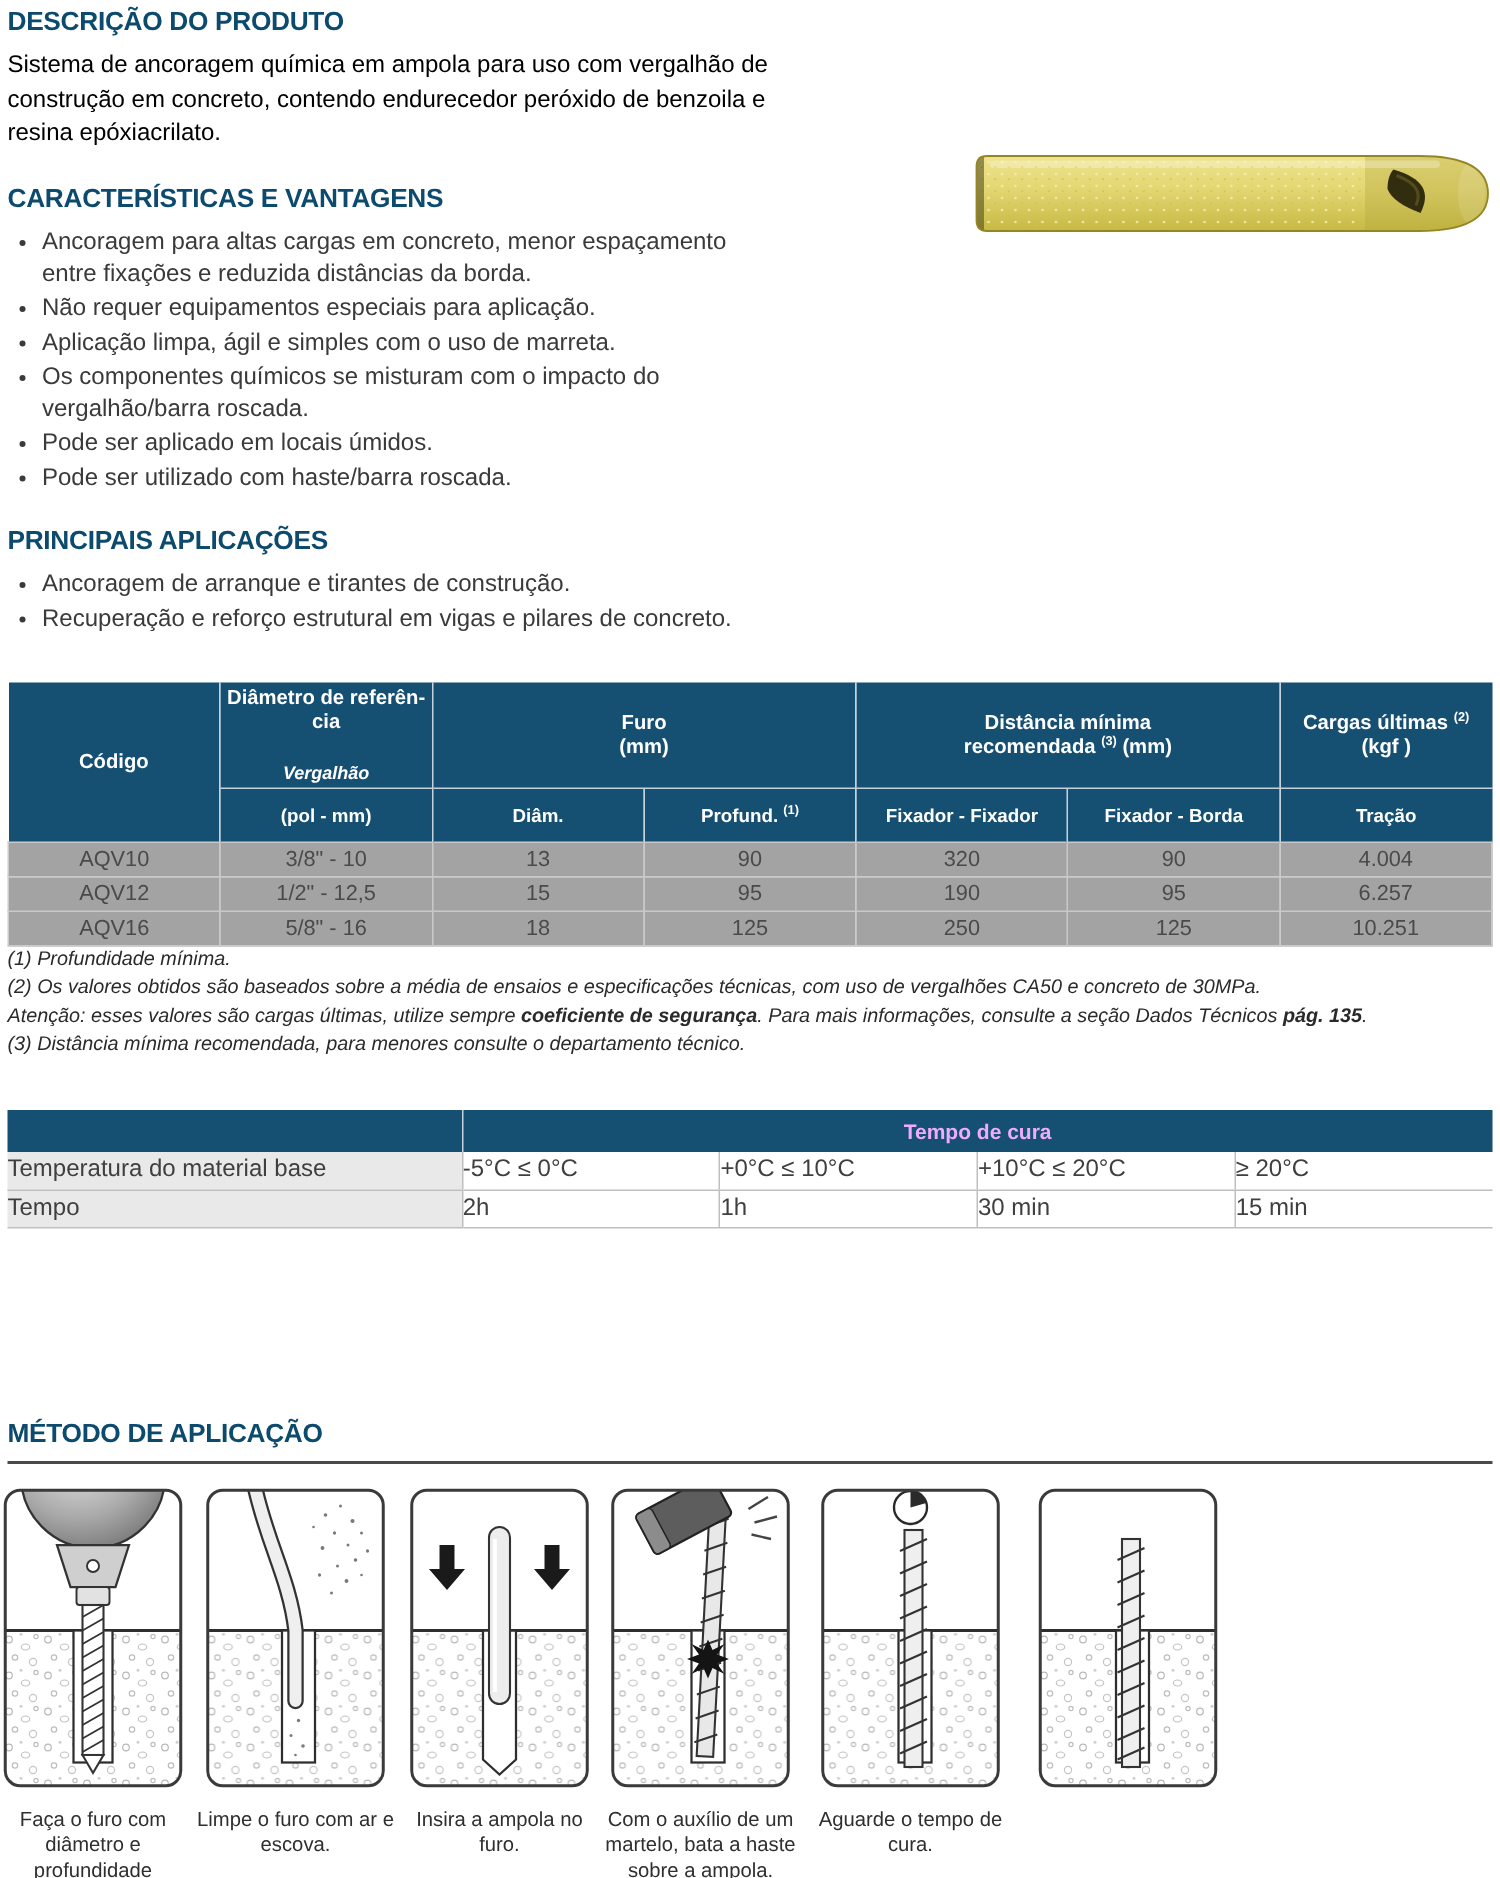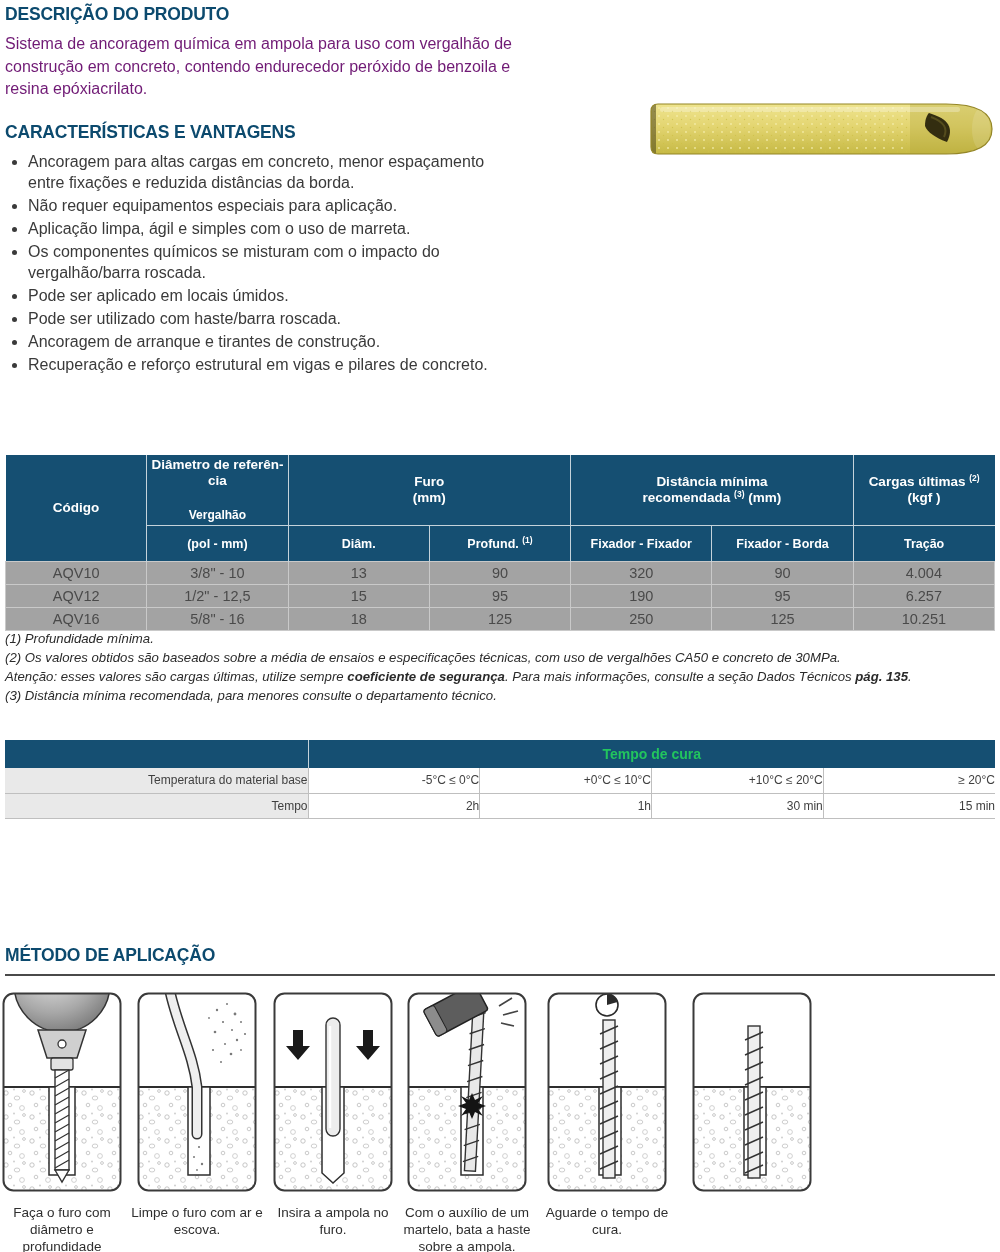--- a/index.html
+++ b/index.html
@@ -2,48 +2,48 @@
 <html lang="pt"><head>
 <meta charset="utf-8">
 <style>
   * { margin:0; padding:0; box-sizing:border-box; }
   body { background:#fff; font-family:"Liberation Sans","DejaVu Sans",sans-serif; }
   .page { position:relative; width:1000px; height:1252px; background:#fff; overflow:hidden; color:#3c3c3c; }
 
   
   .text-col { position:absolute; left:5px; top:0; width:516px; }
   h2.sec { font-size:17.5px; line-height:20px; font-weight:bold; color:#0c4a6e; letter-spacing:-0.2px; margin:4px 0 9px; }
-  .text-col p { font-size:16px; line-height:22.5px; color:#701a75; }
+  .text-col p { font-size:16px; line-height:22.5px; color:#000000; }
   h2.sec.mt { margin-top:21px; }
   ul.blist { list-style:disc; padding-left:23px; }
   ul.blist li { font-size:16px; line-height:21px; color:#3a3a3a; margin-bottom:2px; }
 
   
   .product-img { position:absolute; left:648px; top:98px; width:347px; height:64px; }
 
   
   table.spec { position:absolute; top:455px; left:5px; width:990px; border-collapse:collapse; table-layout:fixed; }
   table.spec thead th { background:#154f72; color:#fff; font-weight:bold; text-align:center; vertical-align:middle; padding:2px 4px; }
   table.spec thead tr.top th { height:62px; font-size:13.5px; line-height:16px; }
   table.spec thead tr.top th:not(:first-child) { border-left:1.5px solid rgba(255,255,255,.75); }
   table.spec thead tr.sub th { height:36px; font-size:12.5px; border-left:1.5px solid rgba(255,255,255,.75); border-top:1.5px solid rgba(255,255,255,.75); }
-  table.spec .subhead { font-size:12px; font-weight:bold; margin-top:18px; }
+  table.spec .subhead { font-size:12px; font-weight:bold; margin-top:18px;font-style:italic; }
   table.spec sup { font-size:8.5px; vertical-align:super; line-height:0; }
   table.spec tbody td { background:#a3a3a3; border:1px solid #c9c9c9; text-align:center; font-size:14.5px; color:#4a4a4a; height:23px; padding:1px 2px; }
 
   
   .footnotes { position:absolute; top:629px; left:5px; width:990px; font-style:italic; font-size:13.2px; line-height:19px; color:#2a2a2a; }
   .footnotes b { font-weight:bold; }
 
   
   table.cure { position:absolute; top:740px; left:5px; width:990px; border-collapse:collapse; table-layout:fixed; }
   table.cure col.c0 { width:303px; }
-  table.cure thead th { background:#154f72; color:#22c55e; font-weight:bold; font-size:14px; height:28px; text-align:center; vertical-align:middle; }
+  table.cure thead th { background:#154f72; color:#f0abfc; font-weight:bold; font-size:14px; height:28px; text-align:center; vertical-align:middle; }
   table.cure thead th.blank { border-right:1.5px solid rgba(255,255,255,.75); }
-  table.cure tbody td { height:25px; text-align:right; vertical-align:middle; font-size:12px; color:#3f3f3f; border-bottom:1px solid #bfbfbf; border-left:1px solid #bfbfbf; background:#fff; }
+  table.cure tbody td { height:25px; text-align:left; vertical-align:middle; font-size:16px; color:#3f3f3f; border-bottom:1px solid #bfbfbf; border-left:1px solid #bfbfbf; background:#fff; }
   table.cure tbody td.lbl { background:#e9e9e9; border-left:none; }
 
   
   .method-title { position:absolute; top:941px; left:5px; }
   .method-rule { position:absolute; top:974px; left:5px; width:990px; border-top:2px solid #4a4a4a; }
   .steps { position:absolute; top:992px; left:2px; display:flex; }
   .step { width:120px; flex:0 0 120px; }
   .step:nth-child(1){ margin-right:15px; } .step:nth-child(2){ margin-right:16px; }
   .step:nth-child(3){ margin-right:14px; } .step:nth-child(4){ margin-right:20px; }
   .step:nth-child(5){ margin-right:25px; }
@@ -95,20 +95,21 @@
     <h2 class="sec mt">CARACTERÍSTICAS E VANTAGENS</h2>
     <ul class="blist">
       <li>Ancoragem para altas cargas em concreto, menor espaçamento entre fixações e reduzida distâncias da borda.</li>
       <li>Não requer equipamentos especiais para aplicação.</li>
       <li>Aplicação limpa, ágil e simples com o uso de marreta.</li>
       <li>Os componentes químicos se misturam com o impacto do vergalhão/barra roscada.</li>
       <li>Pode ser aplicado em locais úmidos.</li>
       <li>Pode ser utilizado com haste/barra roscada.</li>
     </ul>
 
+    <h2 class="sec mt">PRINCIPAIS APLICAÇÕES</h2>
     <ul class="blist">
       <li>Ancoragem de arranque e tirantes de construção.</li>
       <li>Recuperação e reforço estrutural em vigas e pilares de concreto.</li>
     </ul>
   </div>
 
   <div class="product-img">
     <svg viewBox="0 0 347 64" width="347" height="64">
       <g clip-path="url(#ampclip)">
         <path d="M10,6 H298 Q344,6 344,31 Q344,56 298,56 H10 Q3,56 3,49 V13 Q3,6 10,6 Z" fill="url(#gyellow)"></path>

